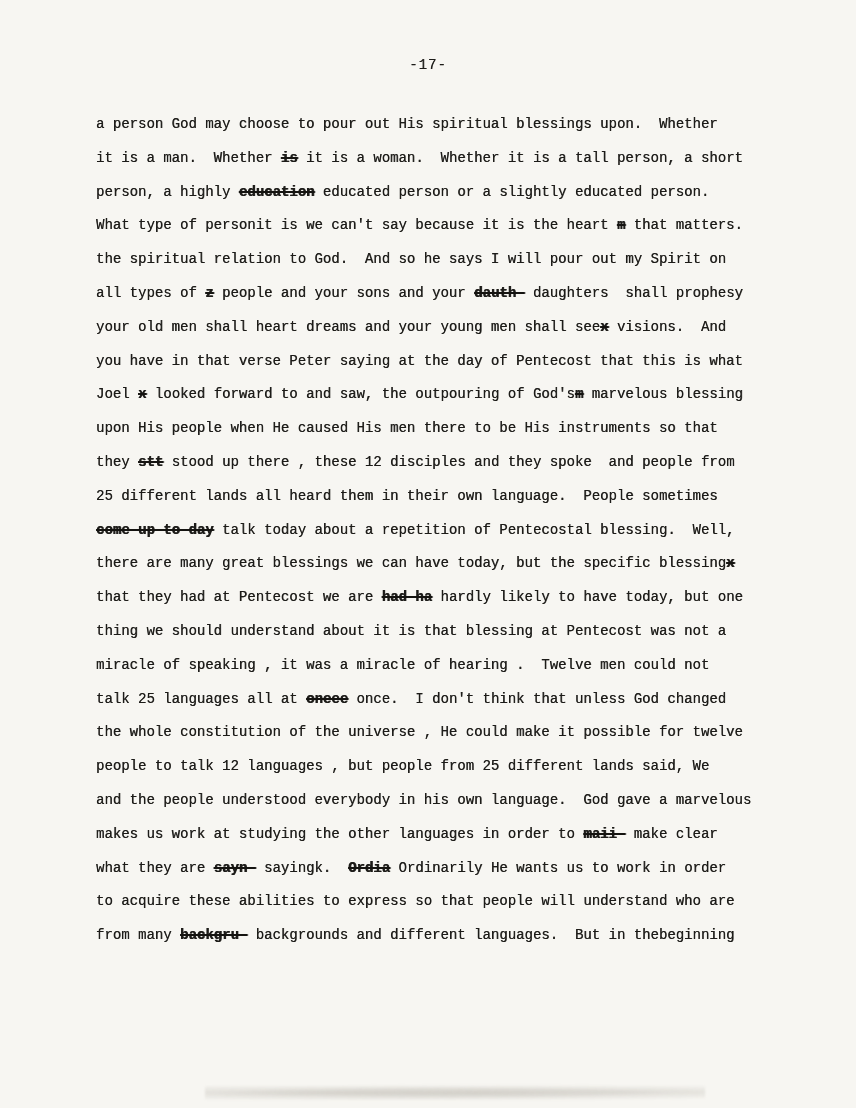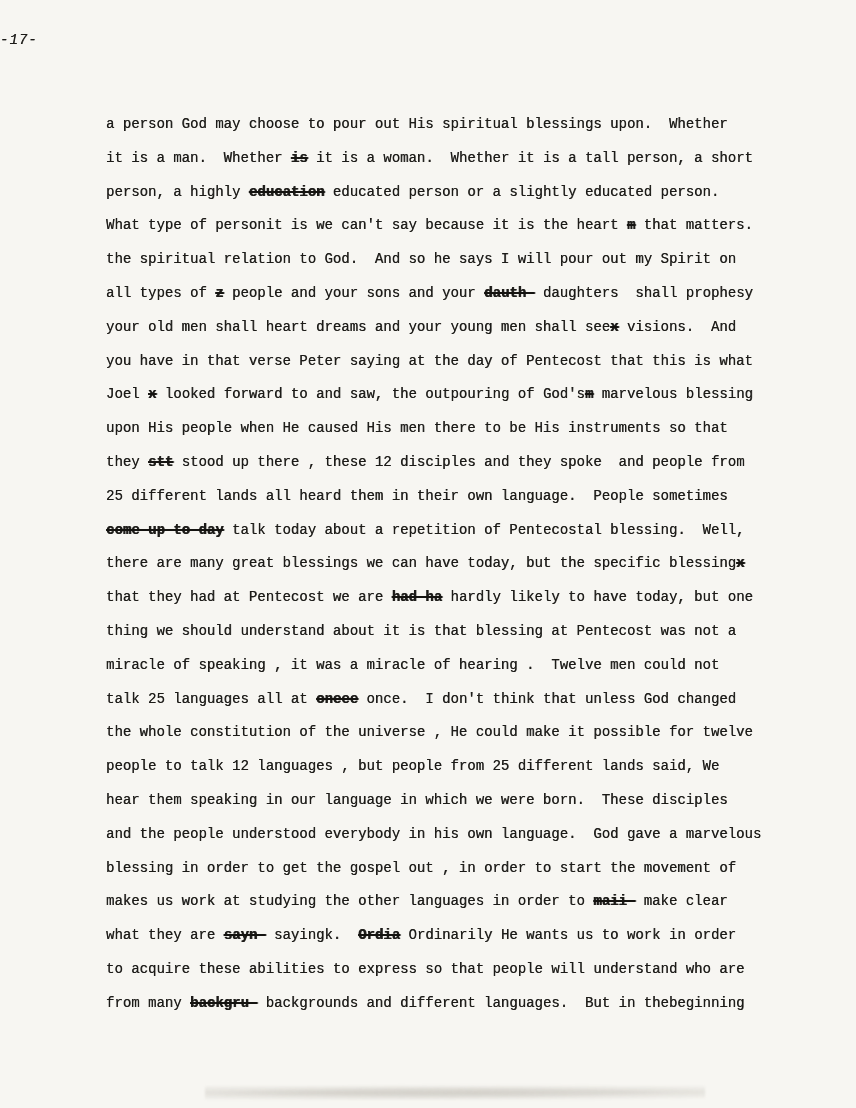--- a/index.html
+++ b/index.html
@@ -15,40 +15,38 @@
     overflow: hidden;
   }
   .page {
     position: absolute;
     inset: 0;
     font-family: "Liberation Mono", "DejaVu Sans Mono", monospace;
     color: var(--ink);
   }
   .page-number {
     position: absolute;
-    top: 32px;
+    top: 57px;
     left: 0;
     right: 0;
-    text-align: left;
+    text-align: center;
     font-size: 14px;
     letter-spacing: 1px;
     text-shadow: 0.35px 0 0 rgba(28,27,24,0.75);
-    font-style: italic;
   }
   .body-text {
     position: absolute;
     top: 108px;
     left: 96px;
   }
   .line {
     white-space: pre;
     font-size: 14px;
     line-height: 33.8px;
     text-shadow: 0.35px 0 0 rgba(28,27,24,0.75);
-    margin-left: 10px;
   }
   .struck {
     font-weight: 700;
     text-decoration: line-through;
     text-decoration-thickness: 2.2px;
     text-decoration-color: rgba(20,19,16,0.95);
     text-shadow: 0.6px 0 0 rgba(28,27,24,0.9);
   }
   .smudge {
     position: absolute;
@@ -83,23 +81,21 @@
       <div class="line"><span>they </span><span class="struck">stt</span><span> stood up there , these 12 disciples and they spoke  and people from</span></div>
       <div class="line"><span>25 different lands all heard them in their own language.  People sometimes</span></div>
       <div class="line"><span class="struck">come-up-to-day</span><span> talk today about a repetition of Pentecostal blessing.  Well,</span></div>
       <div class="line"><span>there are many great blessings we can have today, but the specific blessing</span><span class="struck">x</span></div>
       <div class="line"><span>that they had at Pentecost we are </span><span class="struck">had-ha</span><span> hardly likely to have today, but one</span></div>
       <div class="line"><span>thing we should understand about it is that blessing at Pentecost was not a</span></div>
       <div class="line"><span>miracle of speaking , it was a miracle of hearing .  Twelve men could not</span></div>
       <div class="line"><span>talk 25 languages all at </span><span class="struck">oneee</span><span> once.  I don't think that unless God changed</span></div>
       <div class="line"><span>the whole constitution of the universe , He could make it possible for twelve</span></div>
       <div class="line"><span>people to talk 12 languages , but people from 25 different lands said, We</span></div>
-      <div class="line"><span>hear them speaking in our language in which we were born.  These disciples</span></div>
       <div class="line"><span>and the people understood everybody in his own language.  God gave a marvelous</span></div>
-      <div class="line"><span>blessing in order to get the gospel out , in order to start the movement of</span></div>
       <div class="line"><span>makes us work at studying the other languages in order to </span><span class="struck">maii-</span><span> make clear</span></div>
       <div class="line"><span>what they are </span><span class="struck">sayn-</span><span> sayingk.  </span><span class="struck">Ordia</span><span> Ordinarily He wants us to work in order</span></div>
       <div class="line"><span>to acquire these abilities to express so that people will understand who are</span></div>
       <div class="line"><span>from many </span><span class="struck">backgru-</span><span> backgrounds and different languages.  But in thebeginning</span></div>
     </div>
 
   <div class="smudge"></div>
 </div>
 
 </body></html>

